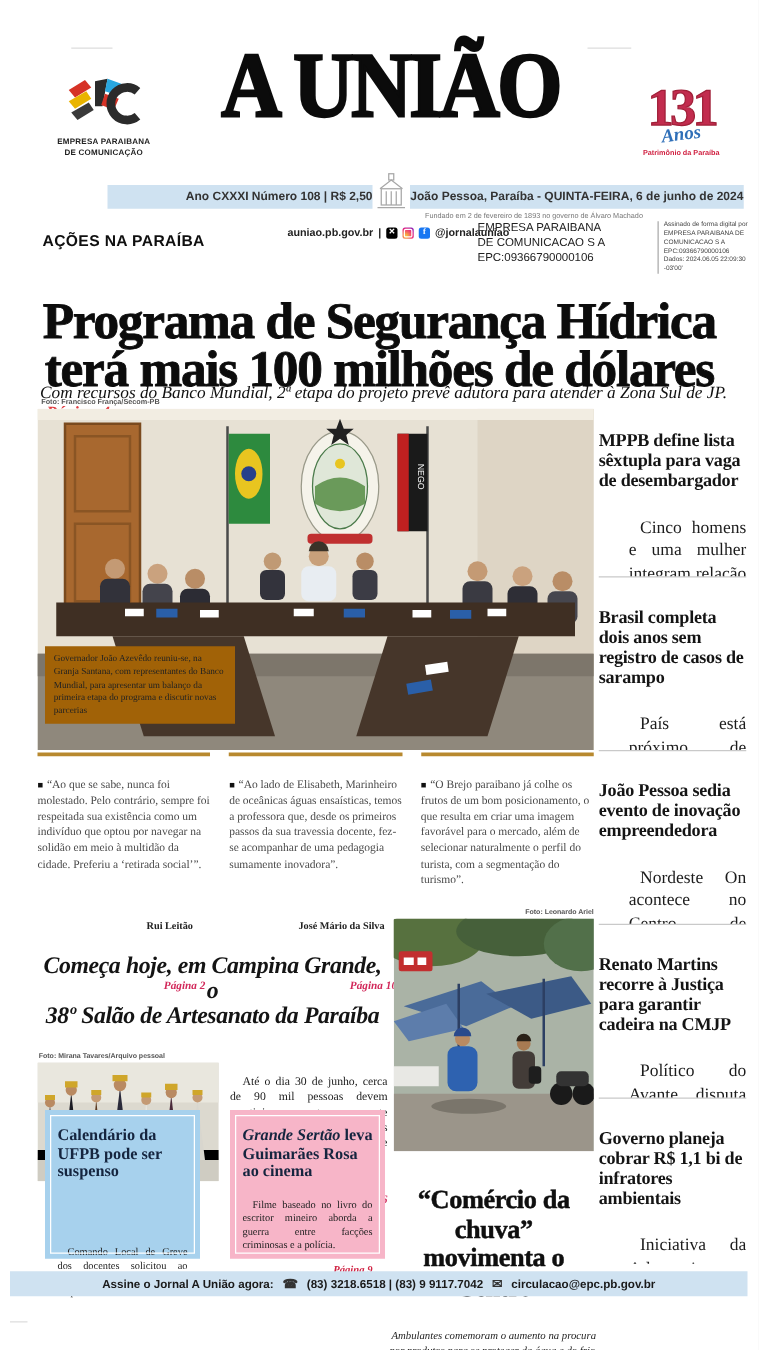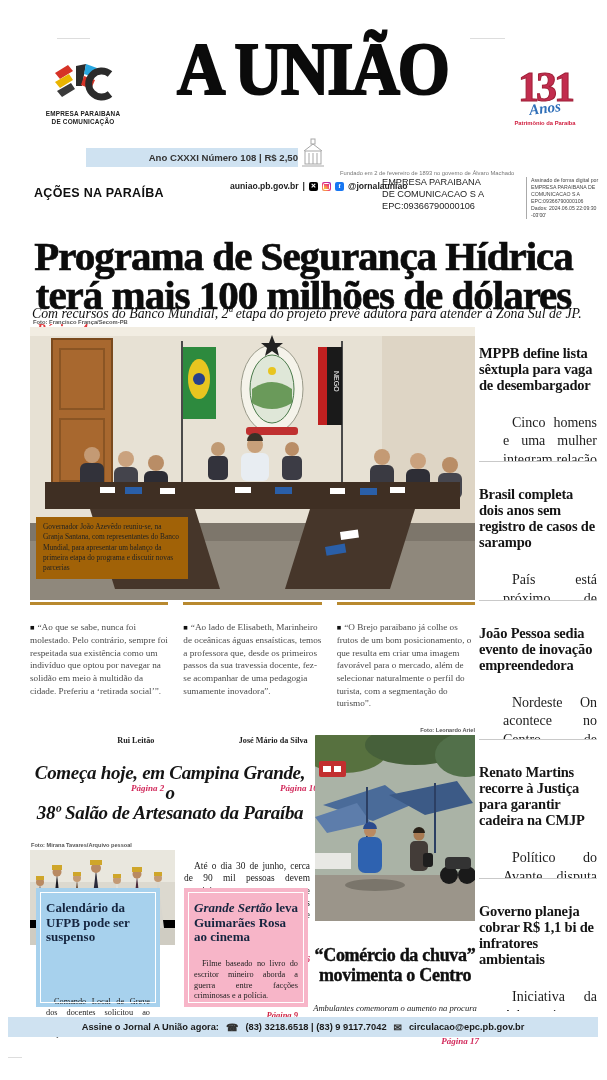--- a/index.html
+++ b/index.html
@@ -92,21 +92,21 @@
   .arte-row{display:flex;gap:9px;}
   .arte-textcol{flex:1;display:flex;flex-direction:column;}
   .arte-body{font-size:9.4px;line-height:1.32;text-align:justify;text-indent:10px;color:#1a1a1a;}
   .arte-ref{margin-top:10px;text-align:right;font-style:italic;font-weight:700;font-size:9px;color:#d2295b;}
 
   
   .street-credit{position:absolute;top:727px;left:315px;width:160px;text-align:right;
                  font-family:"Liberation Sans",sans-serif;font-size:5.6px;font-weight:700;color:#555;}
   .street-photo{position:absolute;top:735px;left:315px;width:160px;height:186px;}
   .comercio{position:absolute;top:927px;left:311px;width:168px;text-align:center;}
-  .com-headline{font-size:18px;font-weight:700;line-height:1.12;letter-spacing:-.3px;color:#0f0f0f;
+  .com-headline{font-size:21px;font-weight:700;line-height:1.12;letter-spacing:-.3px;color:#0f0f0f;
                 -webkit-text-stroke:.4px #0f0f0f;}
   .com-headline span{display:block;}
   .com-body{margin-top:7px;font-style:italic;font-size:8.6px;line-height:1.35;color:#222;}
   .com-ref{margin-top:9px;text-align:right;font-style:italic;font-weight:700;font-size:9px;color:#d2295b;}
 
   
   .box{position:absolute;top:888px;width:124px;height:119px;box-sizing:border-box;
        padding:13px 10px 9px;display:flex;flex-direction:column;}
   .box::after{content:"";position:absolute;inset:4px;border:1.5px solid #fff;pointer-events:none;}
   .box.blue{left:36px;background:#a7d1ed;gap:38px;}
@@ -160,20 +160,23 @@
     <div class="monument">
       <svg width="24" height="30" viewBox="0 0 24 30">
         <rect x="10" y="1" width="4" height="5" fill="none" stroke="#a7a7a7"></rect>
         <path d="M3 13 L12 6 L21 13" fill="none" stroke="#a7a7a7"></path>
         <rect x="4" y="13" width="16" height="13" fill="none" stroke="#a7a7a7"></rect>
         <line x1="8" y1="15" x2="8" y2="26" stroke="#a7a7a7"></line>
         <line x1="12" y1="15" x2="12" y2="26" stroke="#a7a7a7"></line>
         <line x1="16" y1="15" x2="16" y2="26" stroke="#a7a7a7"></line>
         <line x1="1" y1="28" x2="23" y2="28" stroke="#a7a7a7"></line>
       </svg>
+    </div>
+    <div class="bar right">
+      <span>João Pessoa, Paraíba - QUINTA-FEIRA, 6 de junho de 2024</span>
     </div>
   </div>
   <div class="founded">Fundado em 2 de fevereiro de 1893 no governo de Álvaro Machado</div>
 
   <div class="kicker">AÇÕES NA PARAÍBA</div>
   <div class="webrow">
     <span>auniao.pb.gov.br</span>
     <span>|</span>
     <span class="sicon x">
         <span>✕</span>

